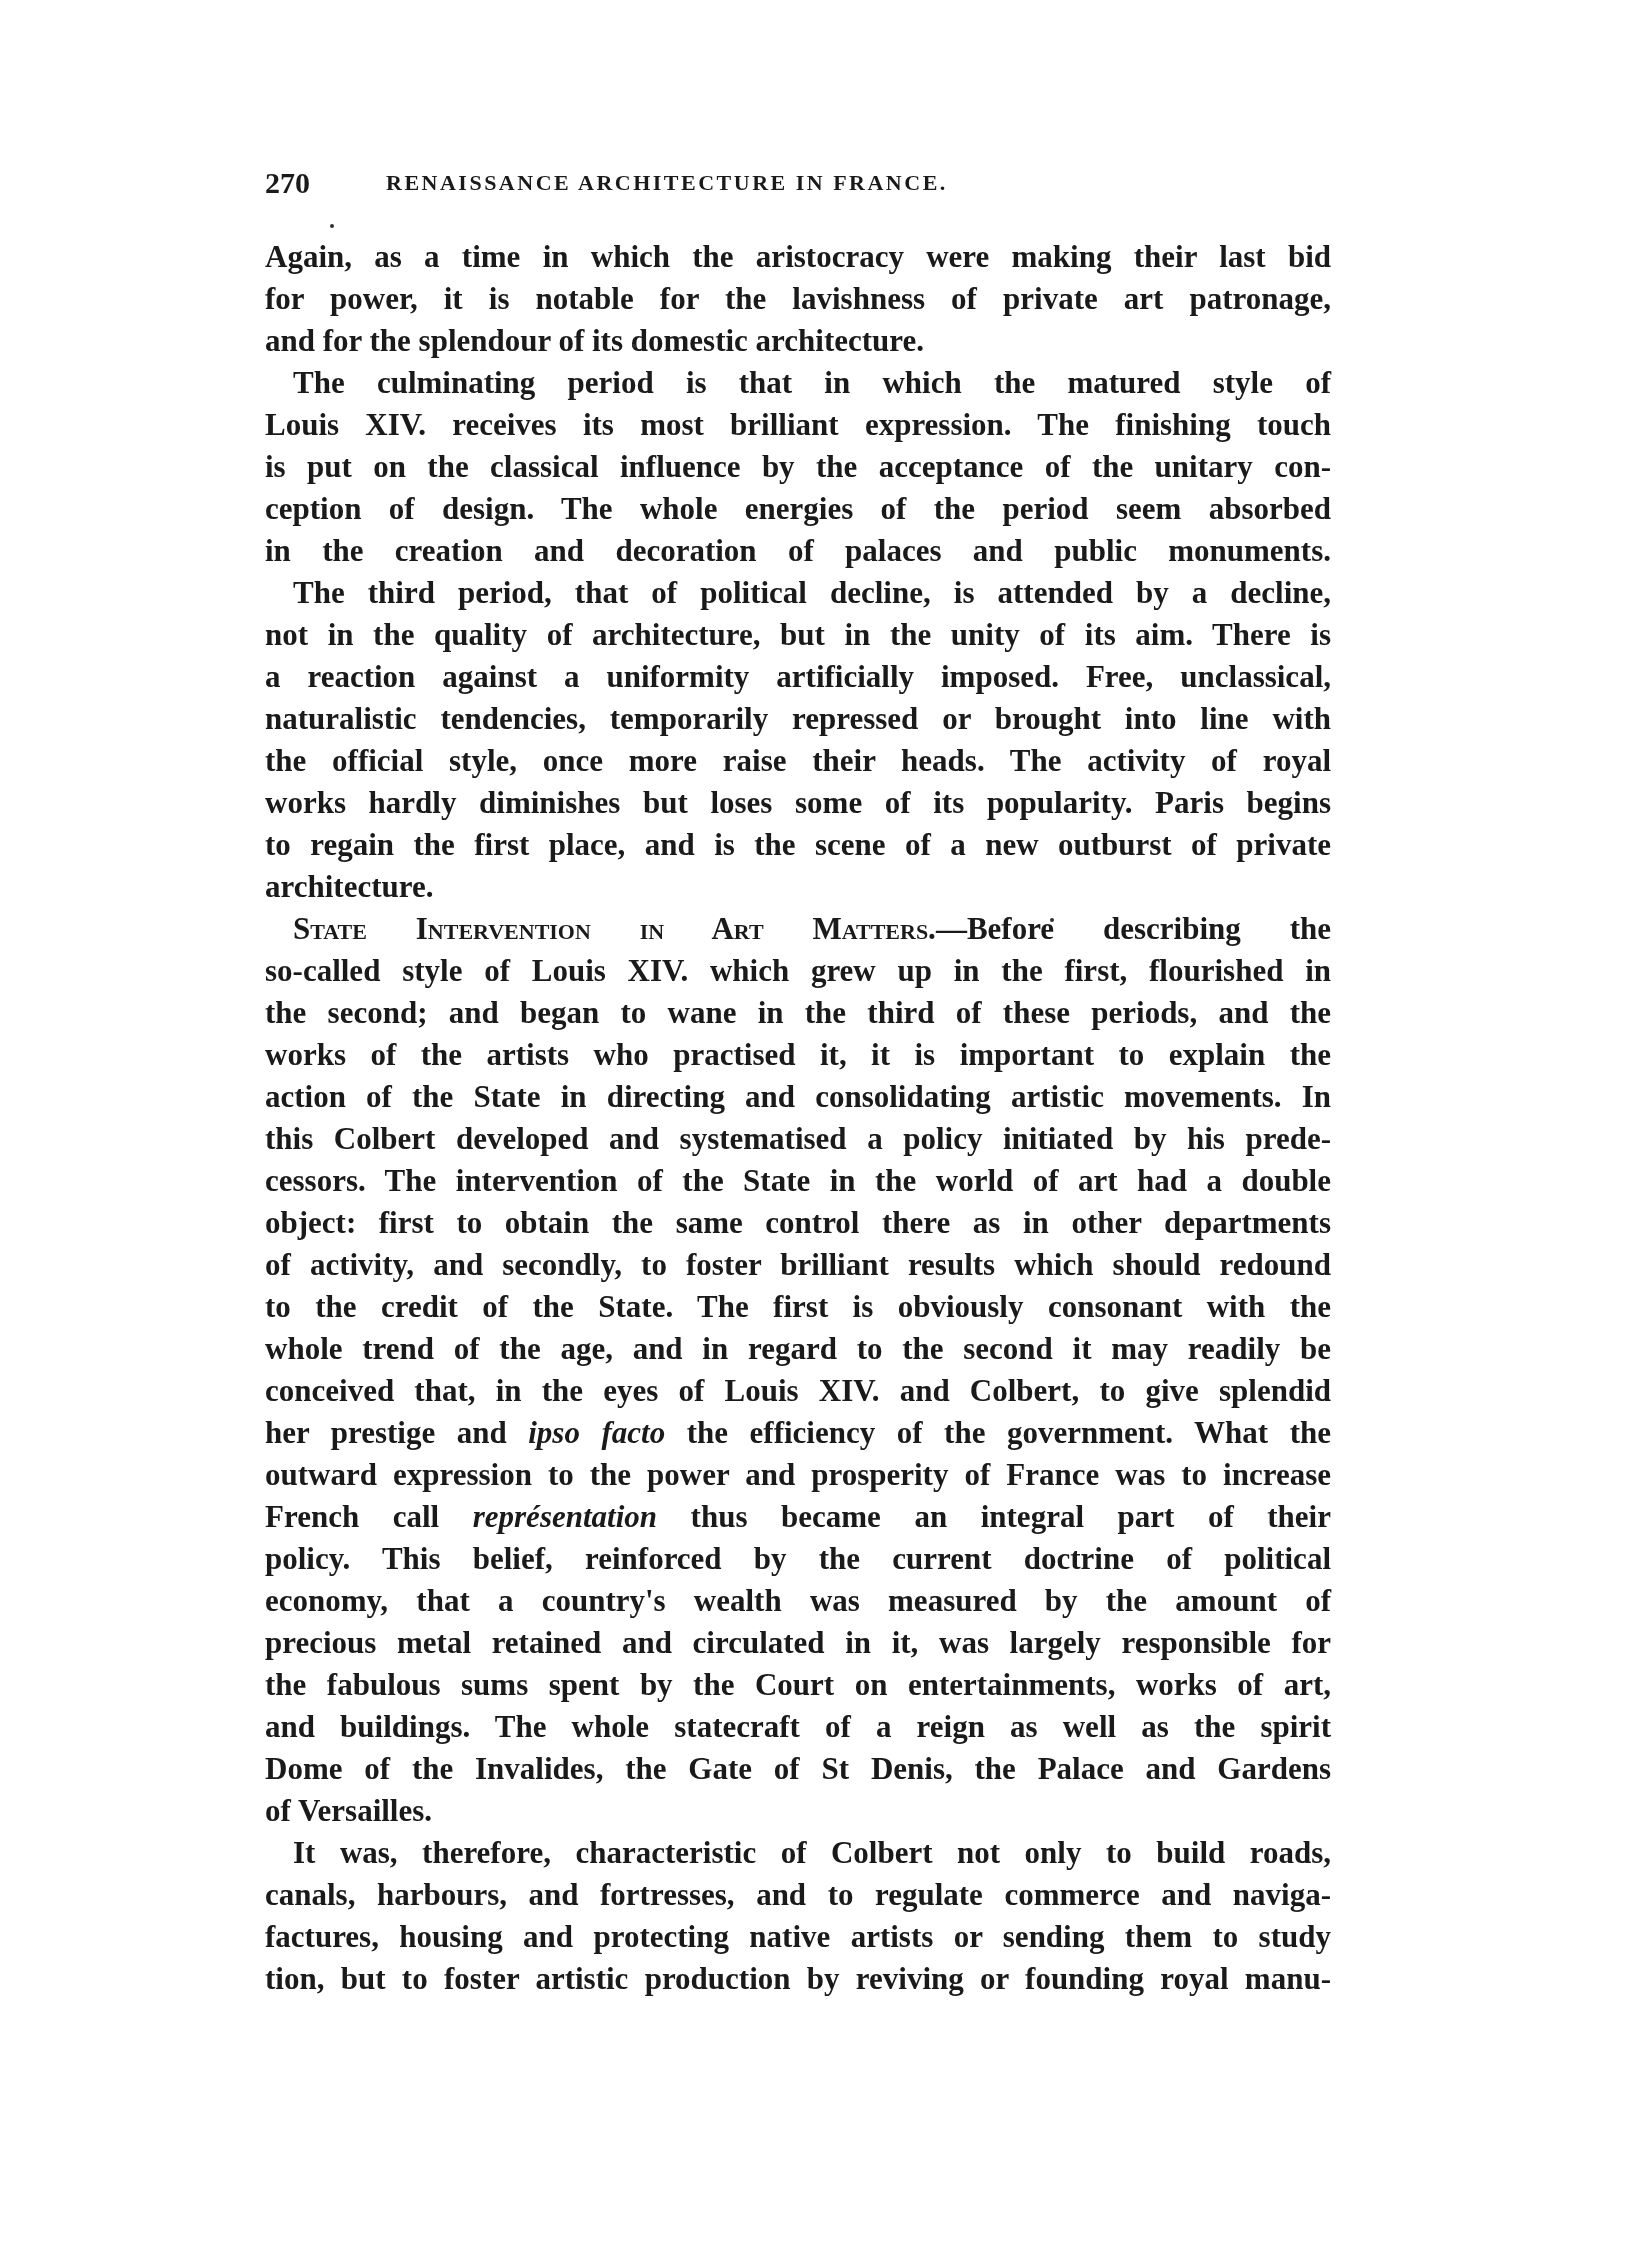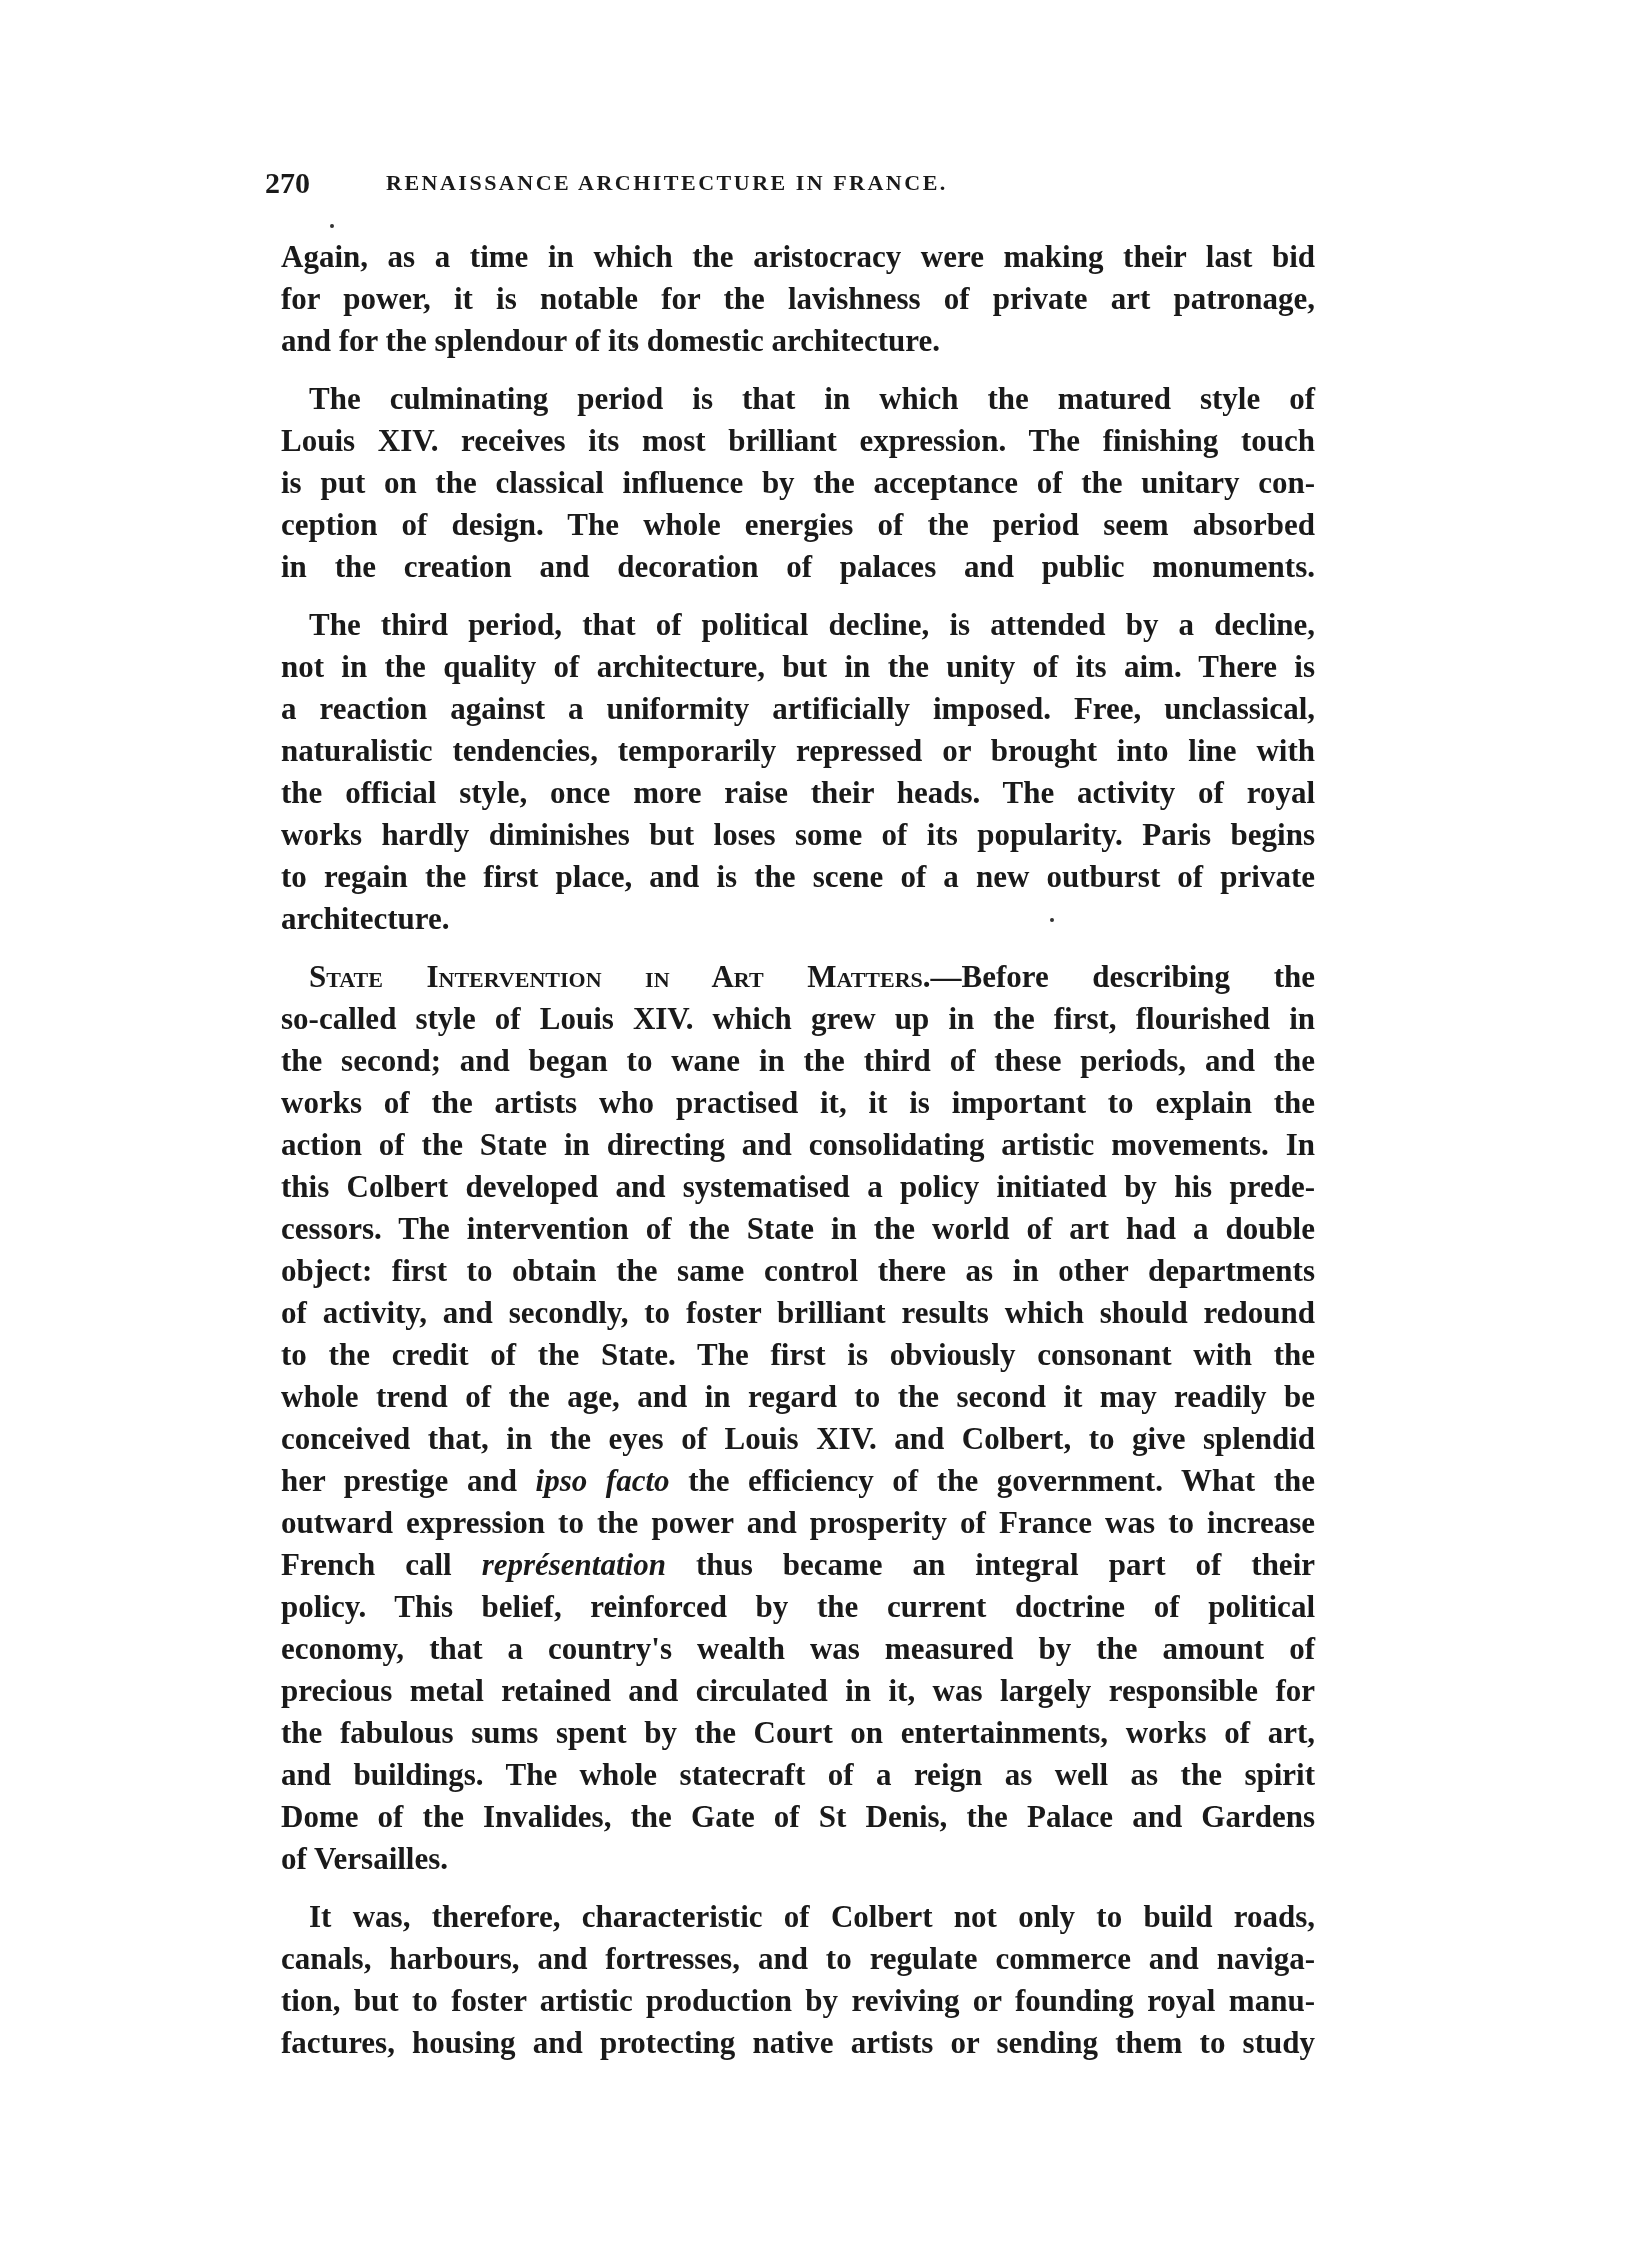--- a/index.html
+++ b/index.html
@@ -48,21 +48,21 @@
       border-radius: 50%;
       background: #333;
     }
     .body-text {
       margin-top: 30px;
       font-size: 31px;
       line-height: 42px;
       text-align: justify;
     }
     .para {
-      margin: 16px;
+      margin: 0;
       text-indent: 0;
     }
     .line {
       display: block;
       text-align: justify;
       text-align-last: justify;
       white-space: nowrap;
       overflow: visible;
     }
     .line.last {
@@ -133,22 +133,22 @@
       <span class="line">precious metal retained and circulated in it, was largely responsible for</span>
       <span class="line">the fabulous sums spent by the Court on entertainments, works of art,</span>
       <span class="line">and buildings. The whole statecraft of a reign as well as the spirit</span>
       <span class="line">Dome of the Invalides, the Gate of St Denis, the Palace and Gardens</span>
       <span class="line last">of Versailles.</span>
     </p>
 
     <p class="para">
       <span class="line" style="padding-left:28px">It was, therefore, characteristic of Colbert not only to build roads,</span>
       <span class="line">canals, harbours, and fortresses, and to regulate commerce and naviga-</span>
+      <span class="line">factures, housing and protecting native artists or sending them to study</span>
       <span class="line">tion, but to foster artistic production by reviving or founding royal manu-</span>
-      <span class="line">factures, housing and protecting native artists or sending them to study</span>
     </p>
 
   </div>
 </div>
 
 <span class="stray-dot" style="left:330px; top:224px;"></span>
 <span class="stray-dot" style="left:632px; top:344px;"></span>
 <span class="stray-dot" style="left:1050px; top:918px;"></span>
 
 

